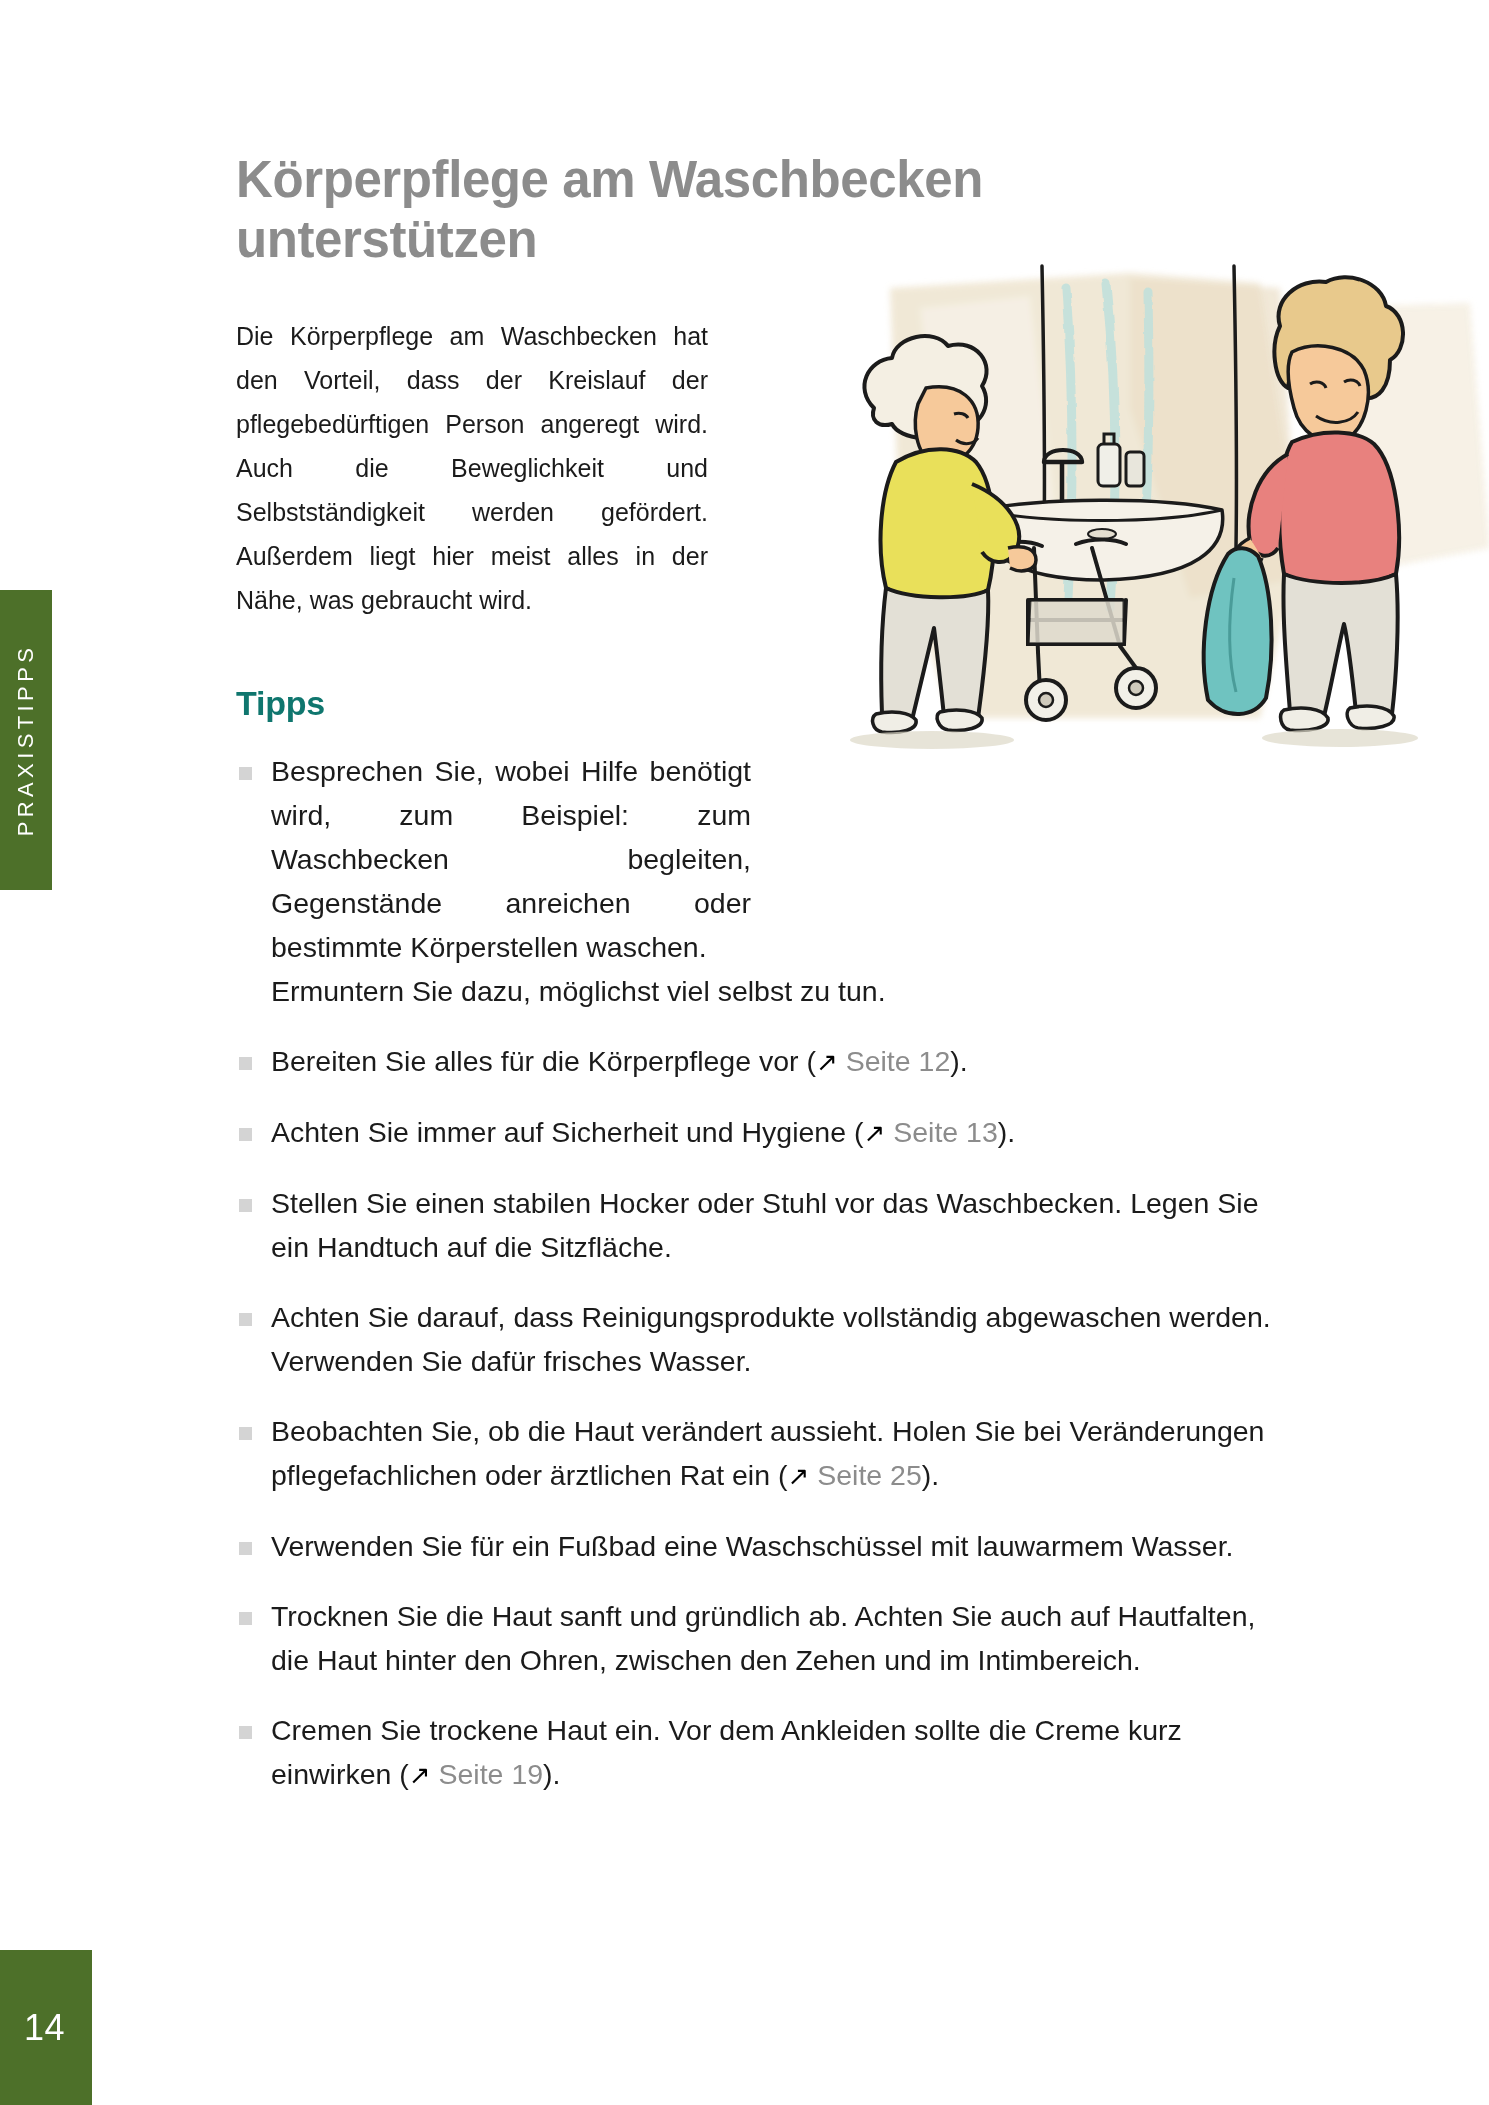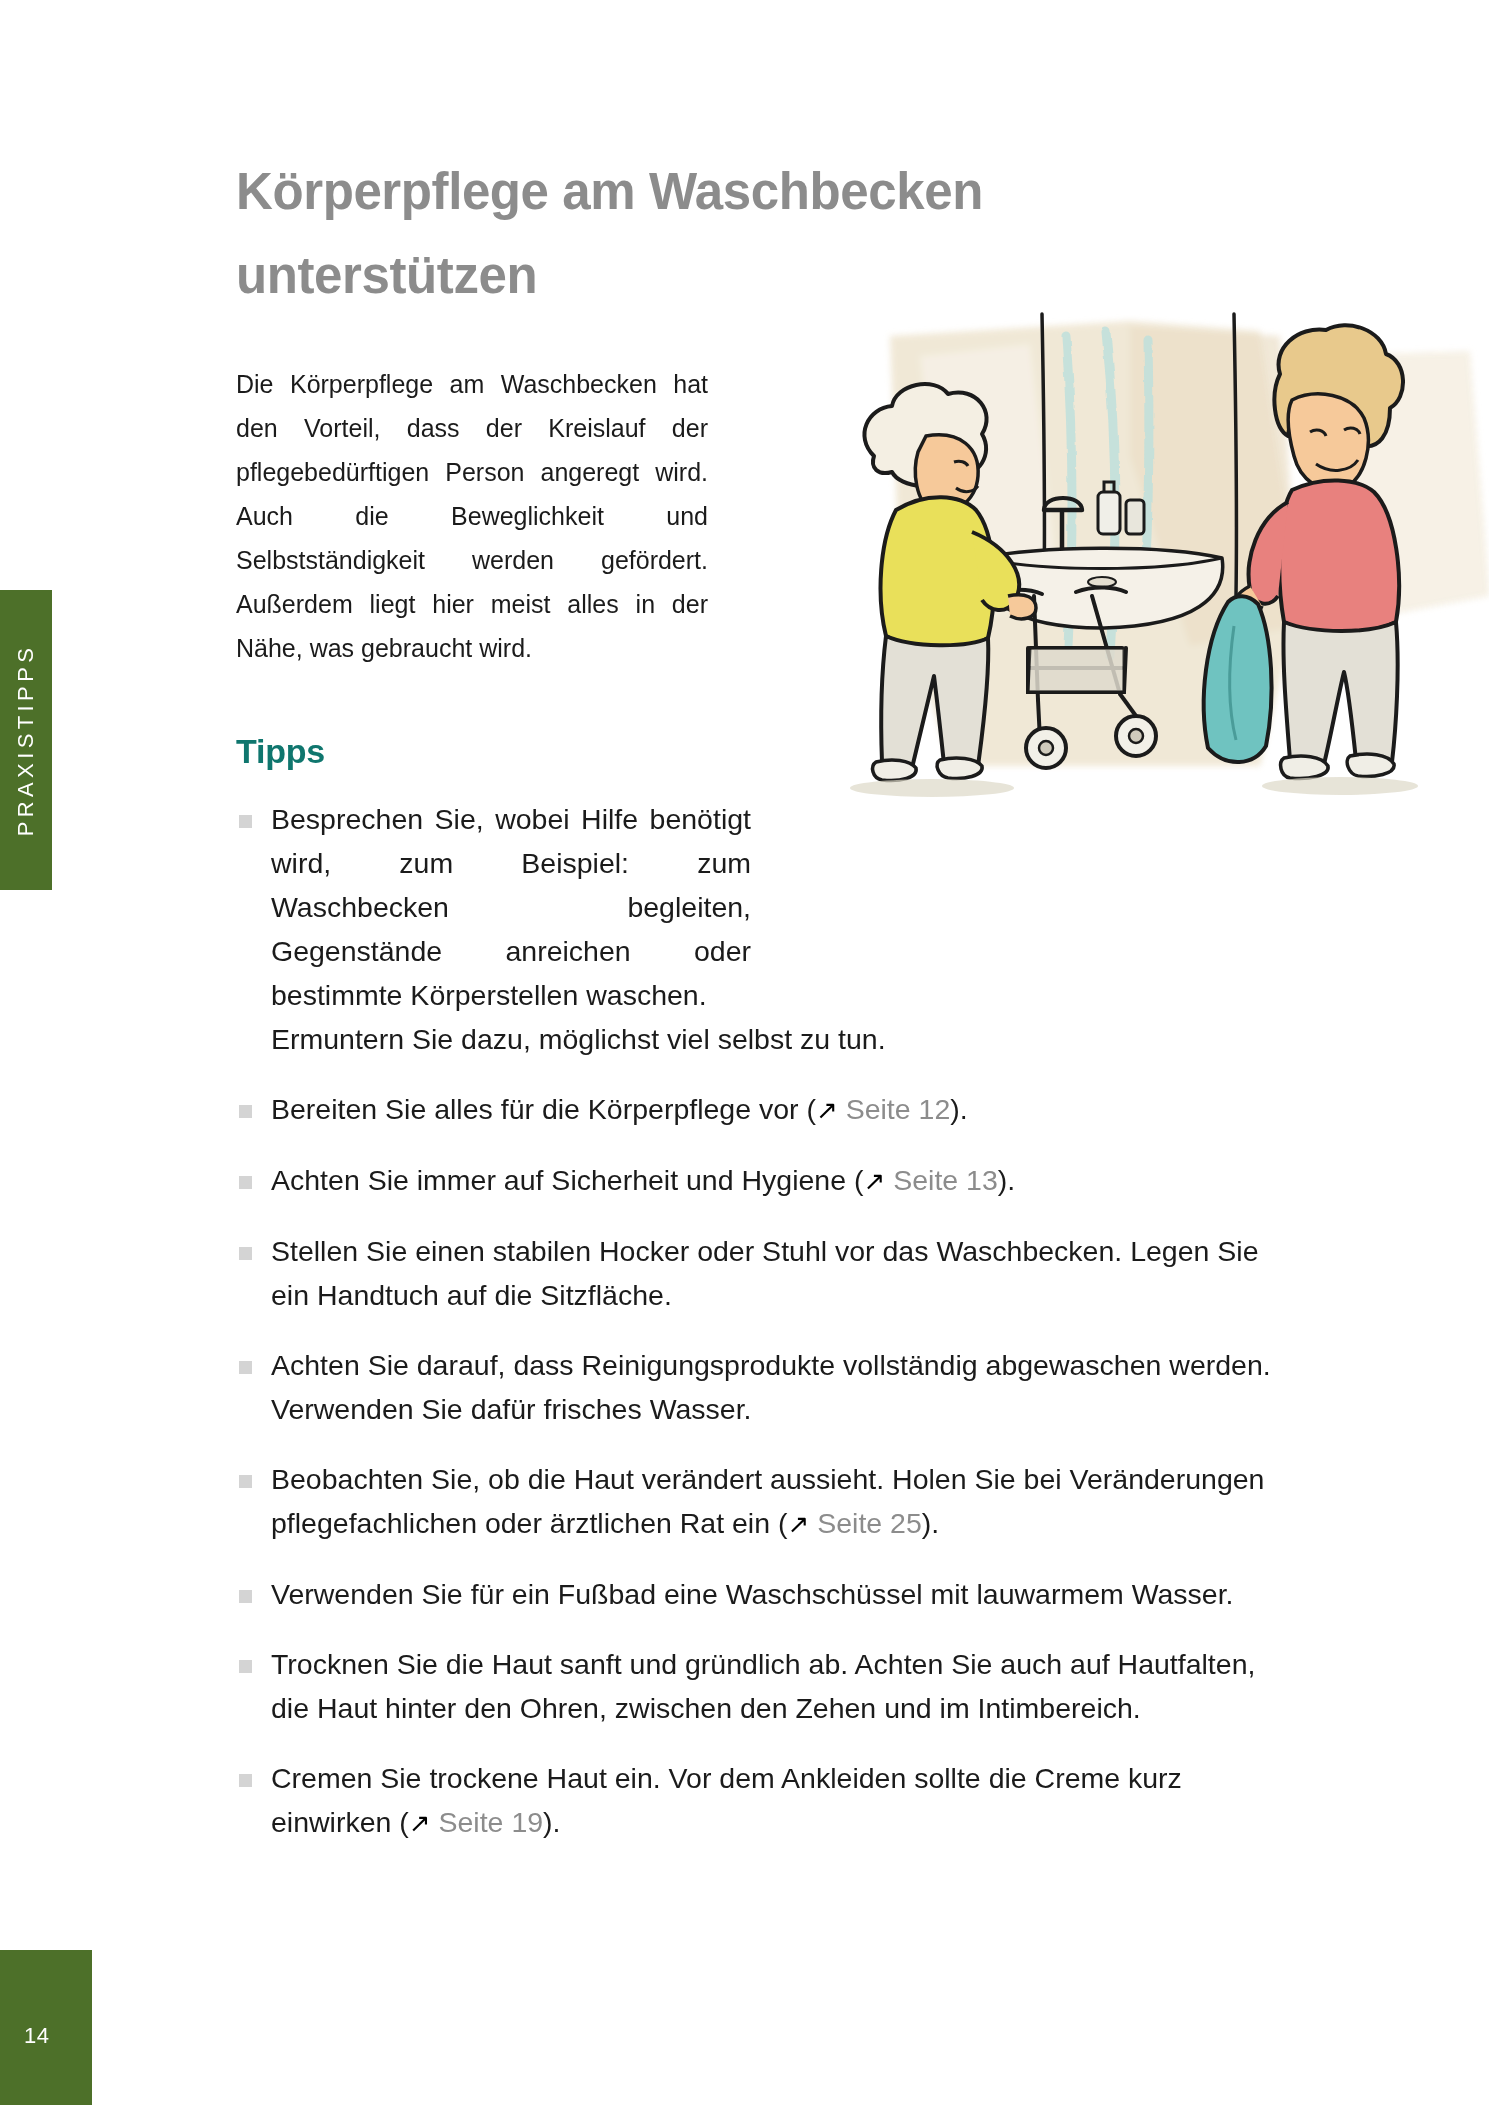--- a/index.html
+++ b/index.html
@@ -48,39 +48,39 @@
     bottom: 0;
     width: 92px;
     height: 155px;
     background: #4d7029;
   }
   .folio {
     position: absolute;
     left: 24px;
     bottom: 56px;
     color: #ffffff;
-    font-size: 22px;
+    font-size: 36px;
     font-family: "Liberation Sans", sans-serif;
     letter-spacing: 0.5px;
   }
 
   
   .content {
     position: absolute;
     left: 236px;
     top: 0;
     width: 1060px;
   }
 
   .page-title {
     margin: 0;
     padding-top: 150px;
     color: #8c8c8c;
     font-size: 51px;
-    line-height: 84px;
+    line-height: 60px;
     font-weight: 700;
     font-family: "Liberation Sans", sans-serif;
     letter-spacing: -0.4px;
     max-width: 780px;
   }
 
   .intro-wrap {
     position: relative;
     margin-top: 44px;
   }

